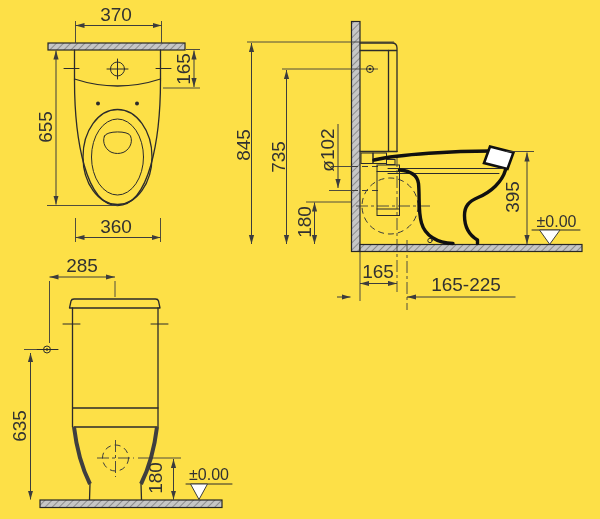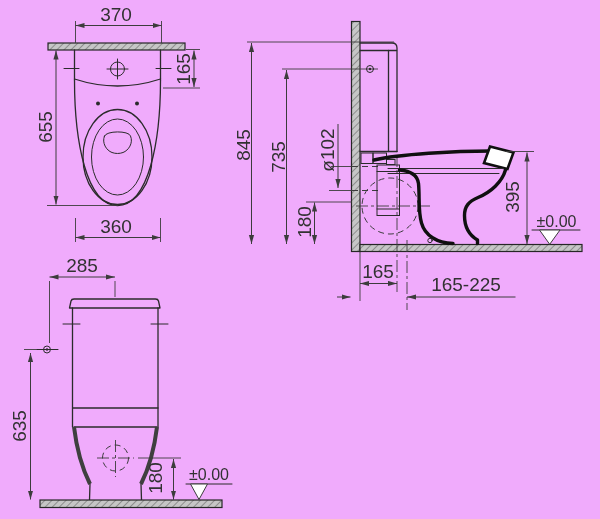--- a/index.html
+++ b/index.html
@@ -1,16 +1,16 @@
 <!DOCTYPE html>
 <html><head>
 <meta charset="utf-8">
 <style>
   html,body{margin:0;padding:0;background:#ffffff;}
-  #stage{width:600px;height:519px;background:#f0abfc;position:relative;overflow:hidden;}
+  #stage{width:600px;height:519px;background:#fde047;position:relative;overflow:hidden;}
   svg{display:block;}
   .obj{stroke:#2b2b2b;stroke-width:1.3;fill:none;stroke-linecap:round;stroke-linejoin:round;}
   .thin{stroke:#2b2b2b;stroke-width:1;fill:none;stroke-linecap:round;}
   .thick{stroke:#101010;stroke-width:3.4;fill:none;stroke-linecap:round;stroke-linejoin:round;}
   .sidehatch{stroke:#3f3f3f;stroke-width:4;fill:none;stroke-linecap:butt;}
   .dim{stroke:#3c3c3c;stroke-width:1;fill:none;}
   .ext{stroke:#3c3c3c;stroke-width:0.9;fill:none;}
   .dash{stroke:#3c3c3c;stroke-width:1;fill:none;stroke-dasharray:6 4;}
   .cl{stroke:#3c3c3c;stroke-width:0.9;fill:none;stroke-dasharray:12 3 3 3;}
   .bar{fill:url(#hatch);stroke:#262626;stroke-width:1.2;}

